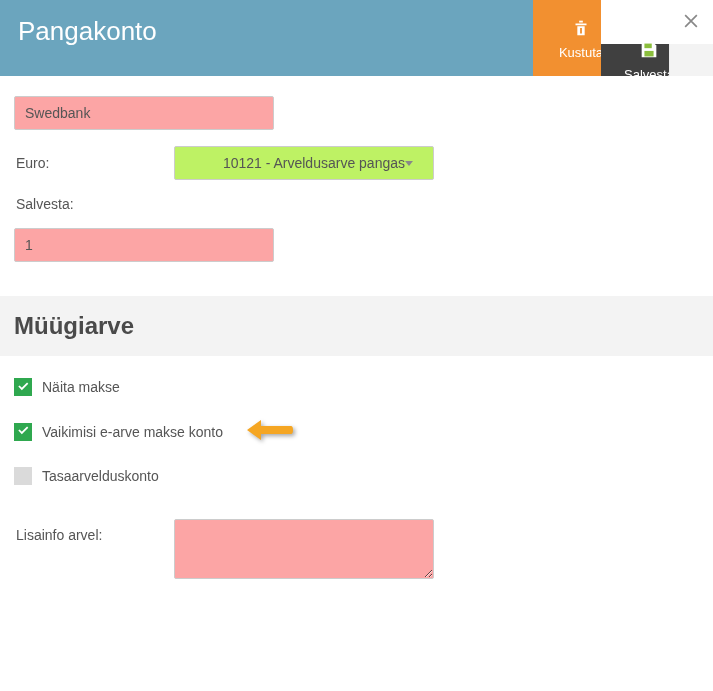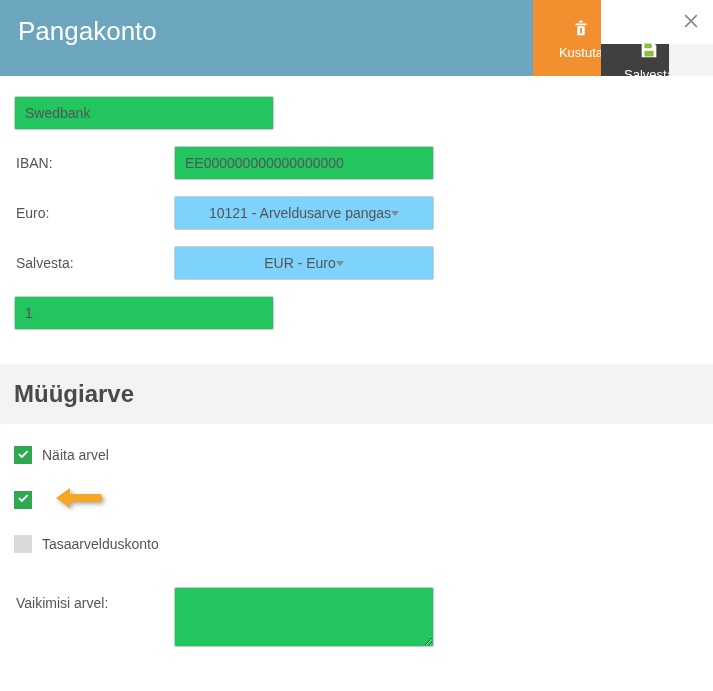--- a/index.html
+++ b/index.html
@@ -87,34 +87,34 @@
     background: #F29030;
   }
   .form-control {
     width: 260px;
     height: 34px;
     border: 1px solid #ccc;
     border-radius: 2px;
     padding: 0 10px;
     font-size: 14px;
     color: #555;
-    background: #22c55e;
+    background: #fca5a5;
   }
   .form-select {
     width: 260px;
     height: 34px;
     border: 1px solid #ccc;
     border-radius: 2px;
-    padding: 0 10px;
-    display: flex;
-    align-items: center;
-    justify-content: center;
-    color: #555;
-    cursor: pointer;
-    background: #7dd3fc;
+    padding: 0 20px;
+    display: flex;
+    align-items: center;
+    justify-content: flex-end;
+    color: #555;
+    cursor: pointer;
+    background: #bef264;
   }
   .caret {
     width: 0; height: 0;
     border-left: 4px solid transparent;
     border-right: 4px solid transparent;
     border-top: 5px solid #888;
   }
 
   .section-header {
     background: #F3F3F3;
@@ -202,79 +202,72 @@
     </div>
   </div>
 </div>
 
 <div class="form-area">
 
   <div class="form-row">
     <input class="form-control" value="Swedbank" style="">
   </div>
 
-  <div class="form-row">
-    <div class="form-label">IBAN:</div>
-    <input class="form-control" value="EE000000000000000000" style="">
-  </div>
 
 
   <div class="form-row">
     <div class="form-label">Euro:</div>
     <div class="form-select">
       <span>10121 - Arveldusarve pangas</span>
       <span class="caret"></span>
     </div>
   </div>
 
   <div class="form-row">
     <div class="form-label">Salvesta:</div>
-    <div class="form-select">
-      <span>EUR - Euro</span>
-      <span class="caret"></span>
-    </div>
   </div>
 
   <div class="form-row" style="margin-bottom:8px;">
     <input class="form-control" value="1" style="">
   </div>
 
 </div>
 
 <div class="section-header">
   <h2>Müügiarve</h2>
 </div>
 
 <div class="checkbox-row">
   <span class="cb checked">
     <span>
       <svg viewBox="0 0 24 24" fill="none" stroke="#fff" stroke-width="3">
           <path d="M5 12l5 5L20 7"></path>
         </svg>
     </span>
   </span>
-  <span class="cb-label">Näita arvel</span>
+  <span class="cb-label">Näita makse</span>
 </div>
 
 <div class="checkbox-row">
   <span class="cb checked">
     <span>
       <svg viewBox="0 0 24 24" fill="none" stroke="#fff" stroke-width="3">
           <path d="M5 12l5 5L20 7"></path>
         </svg>
     </span>
   </span>
+  <span class="cb-label">Vaikimisi e-arve makse konto</span>
   <span class="arrow-callout">
     <svg width="48" height="24" viewBox="0 0 48 24">
       <path d="M2 12 L16 2 L16 8 L46 8 Q48 8 48 12 Q48 16 46 16 L16 16 L16 22 Z" fill="#F5A623"></path>
     </svg>
   </span>
 </div>
 
 <div class="checkbox-row">
   <span class="cb unchecked"></span>
   <span class="cb-label">Tasaarvelduskonto</span>
 </div>
 
 <div class="textarea-row">
-  <div class="form-label">Vaikimisi arvel:</div>
+  <div class="form-label">Lisainfo arvel:</div>
   <textarea class="form-control" style=""></textarea>
 </div>
 
 </body></html>

